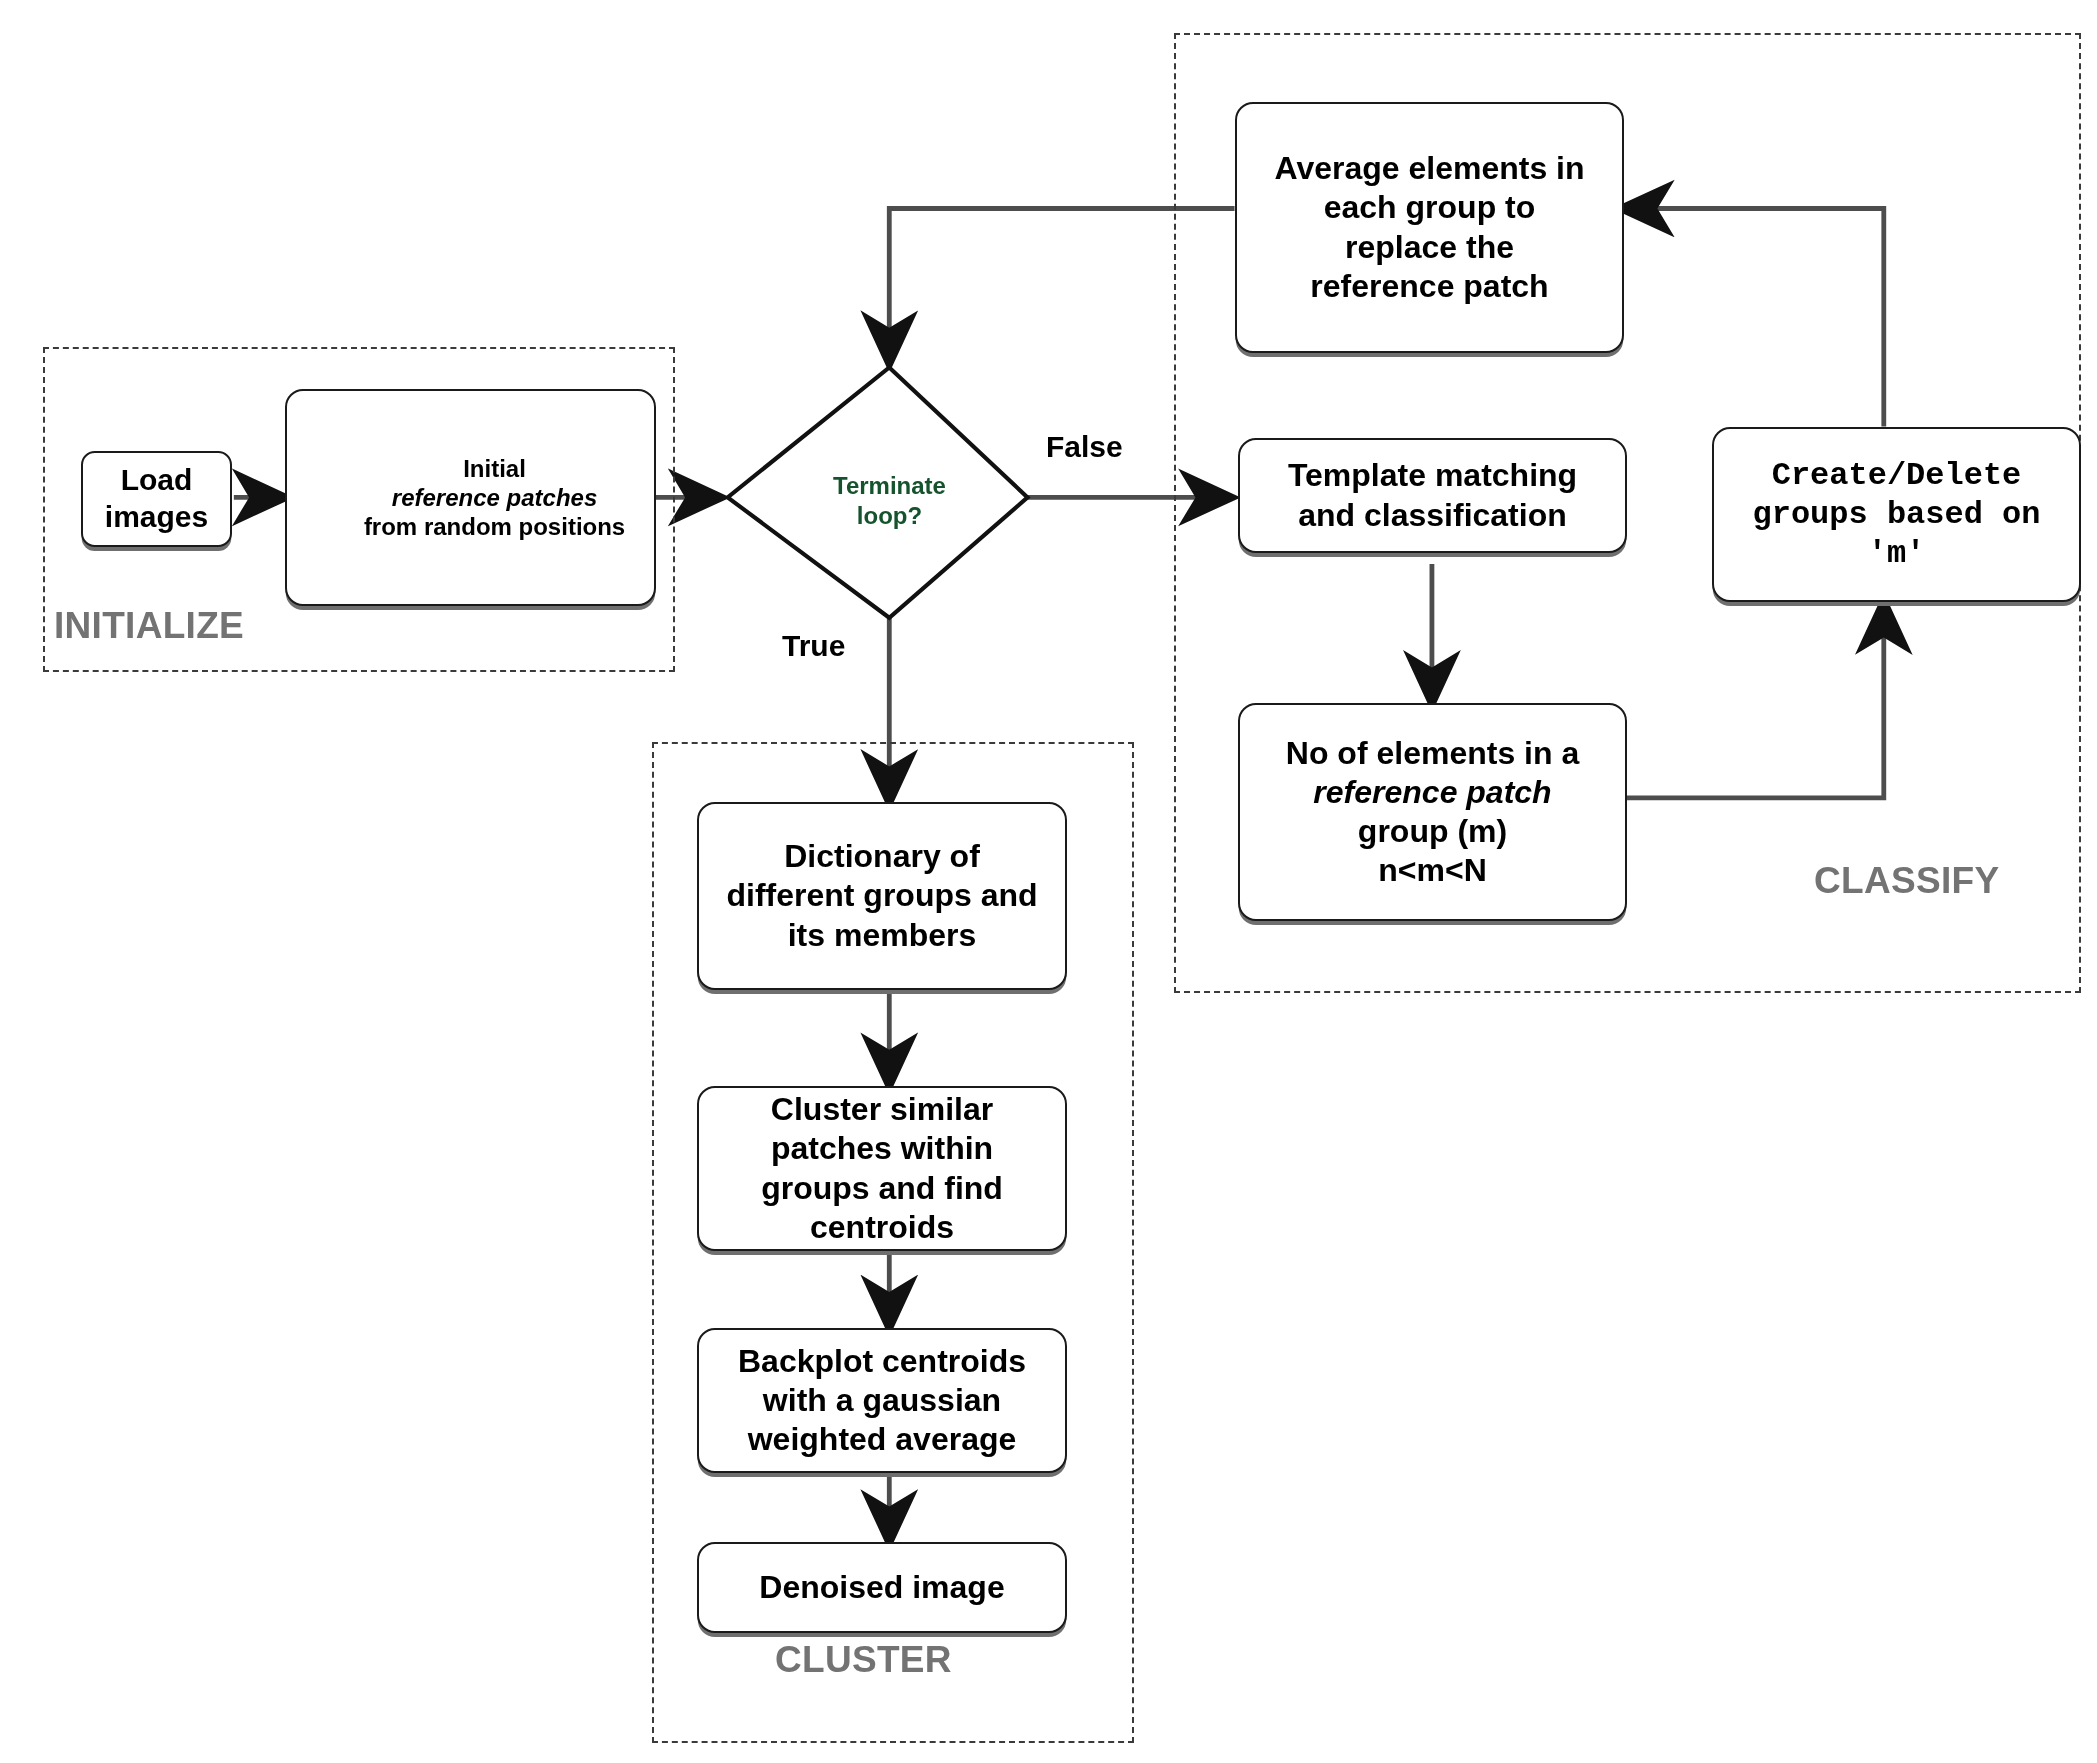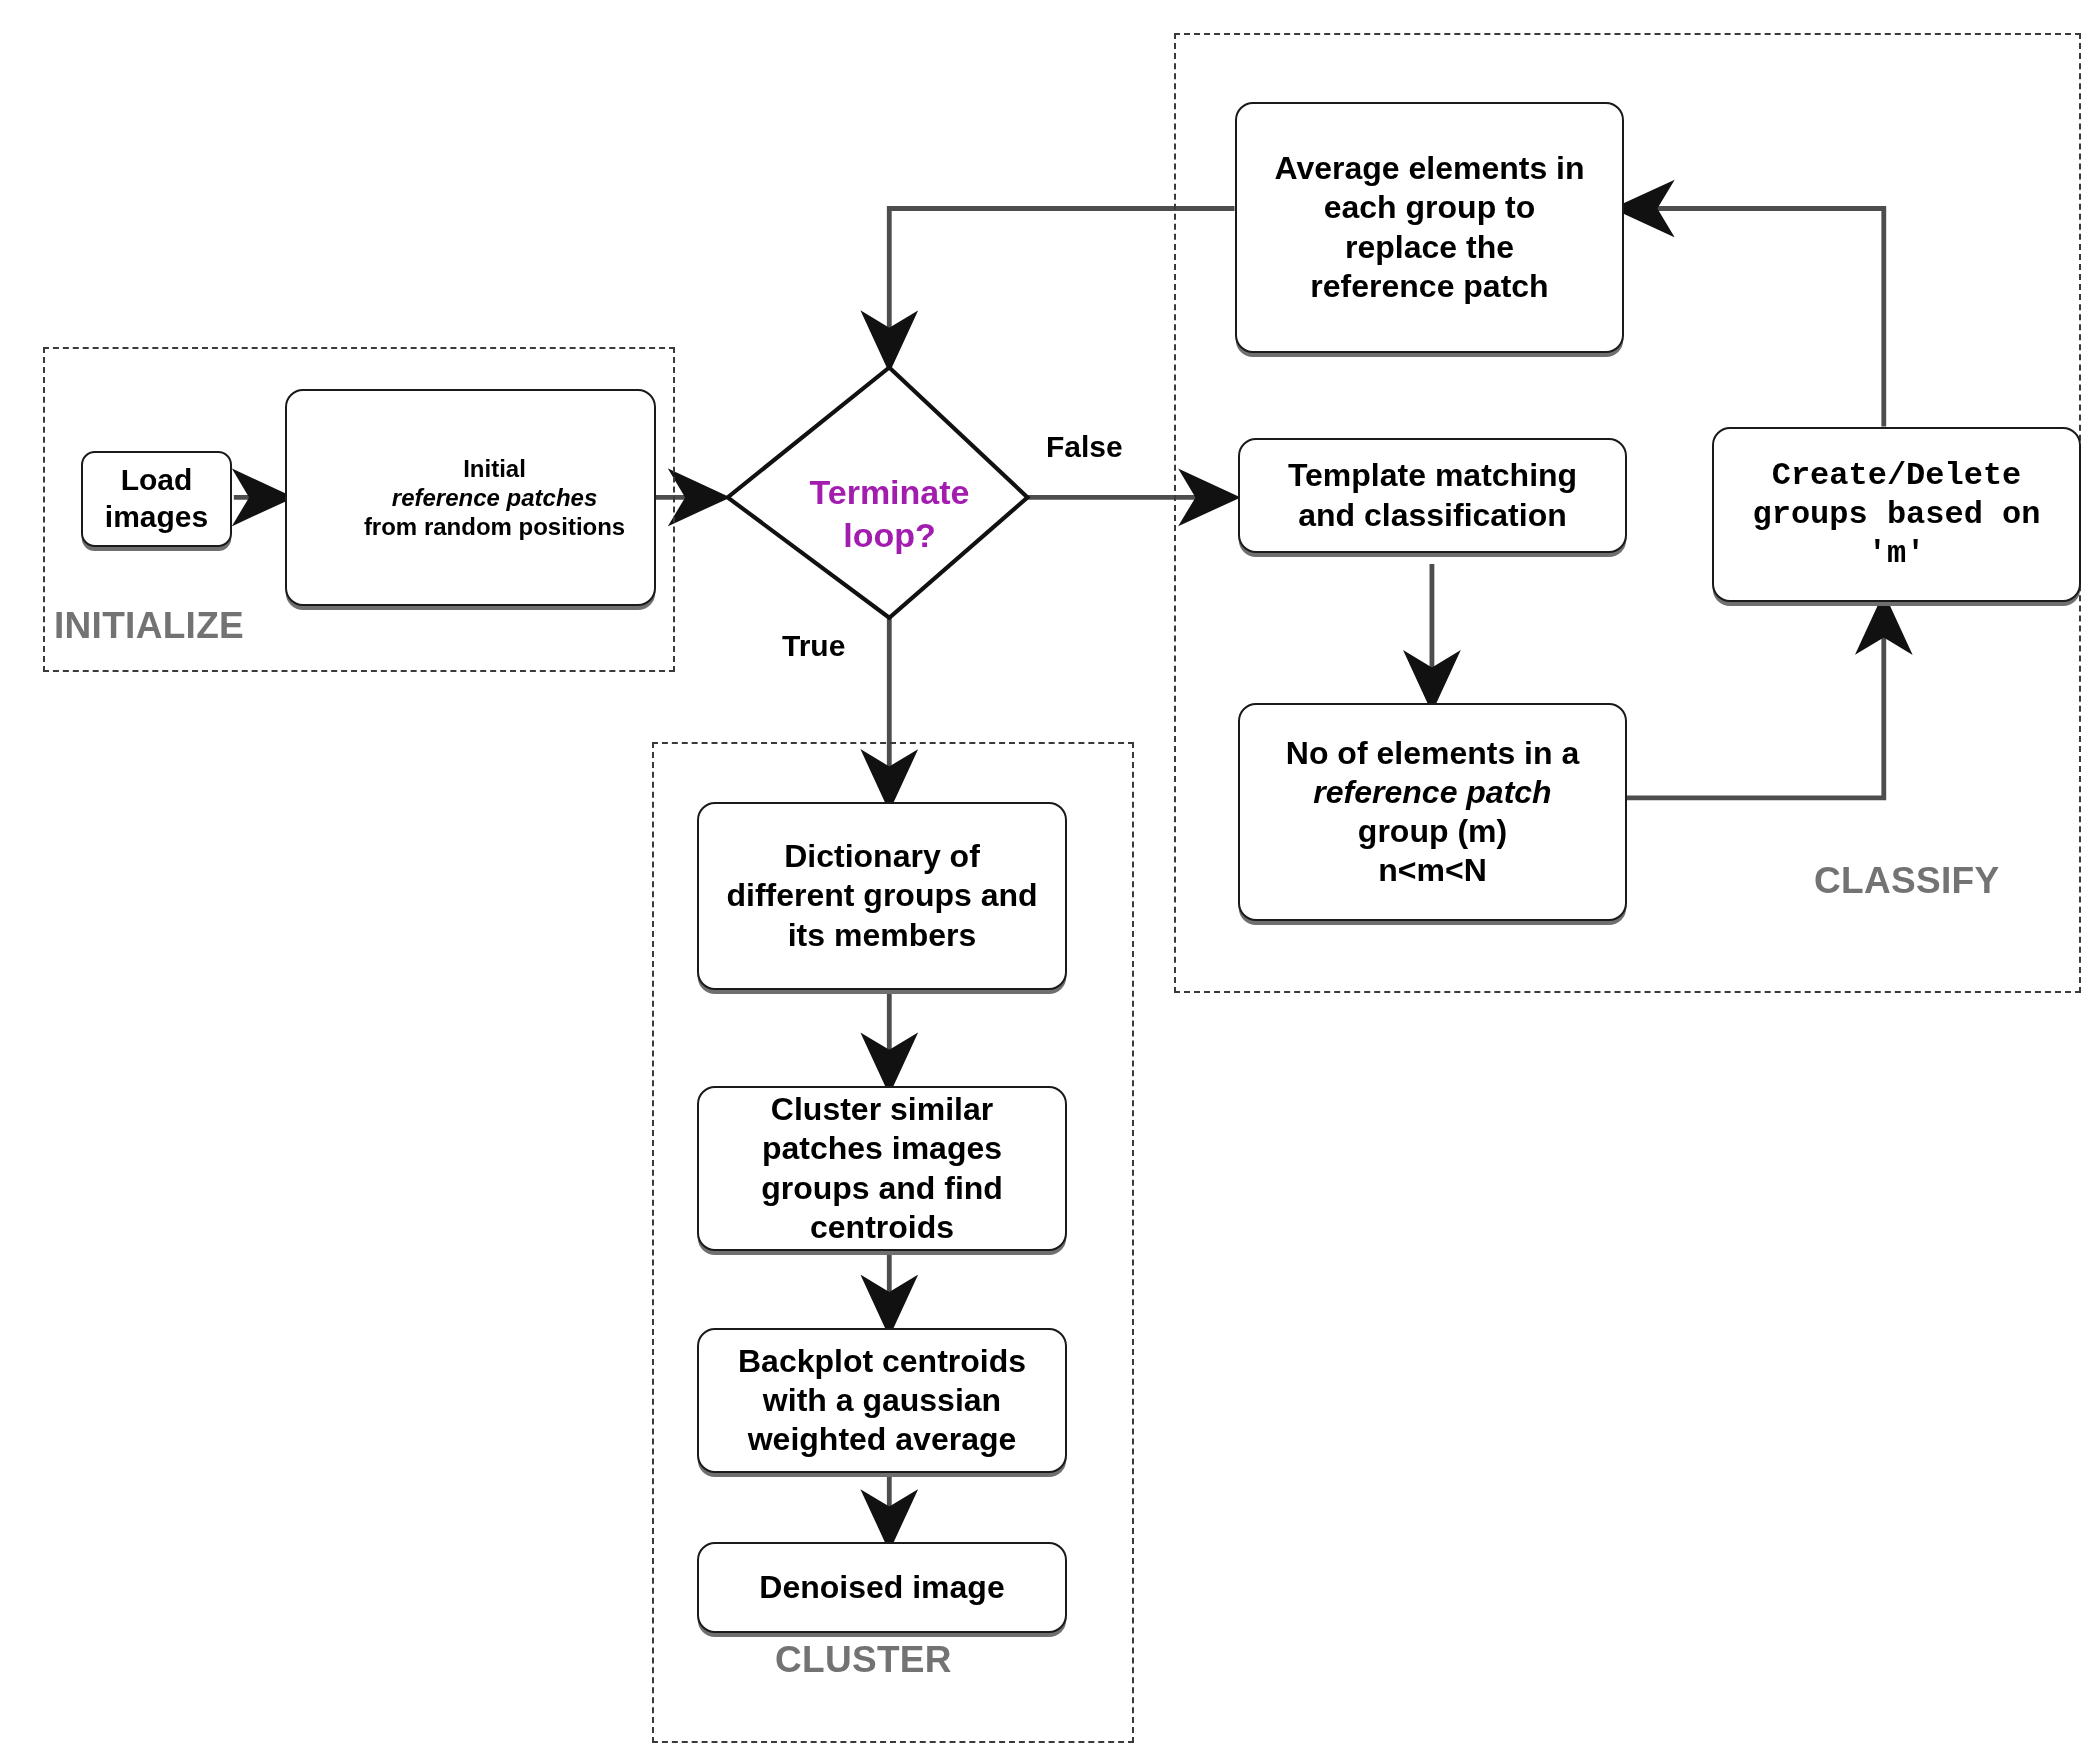--- a/index.html
+++ b/index.html
@@ -17,22 +17,22 @@
     position:absolute;box-sizing:border-box;
     border:2.8px solid #1a1a1a;border-radius:18px;background:#fff;
     display:flex;align-items:center;justify-content:center;
     text-align:center;font-weight:bold;color:#000;
     box-shadow:0 4.8px 0 -0.7px #6f6f6f;
     line-height:1.22;
   }
   .node span{display:block;padding:0 9.6px;}
   .node i{font-style:italic;}
   .diamond-label{
-    position:absolute;text-align:center;font-weight:bold;font-size:34px;
-    color:#a21caf;line-height:1.25;pointer-events:none;
+    position:absolute;text-align:center;font-weight:bold;font-size:24px;
+    color:#14532d;line-height:1.25;pointer-events:none;
   }
   .dashgroup{
     position:absolute;box-sizing:border-box;
     border:2.8px dashed #3a3a3a;background:transparent;
   }
 </style>
 </head>
 <body>
 
 <div id="stage">
@@ -135,21 +135,21 @@
     <span>
       <span>Dictionary of</span>
       <span>different groups and</span>
       <span>its members</span>
     </span>
   </div>
 
   <div class="node" style="left:697px;top:1086px;width:370px;height:165px;font-size:32px;">
     <span>
       <span>Cluster similar</span>
-      <span>patches images</span>
+      <span>patches within</span>
       <span>groups and find</span>
       <span>centroids</span>
     </span>
   </div>
 
   <div class="node" style="left:697px;top:1328px;width:370px;height:145px;font-size:32px;">
     <span>
       <span>Backplot centroids</span>
       <span>with a gaussian</span>
       <span>weighted average</span>

